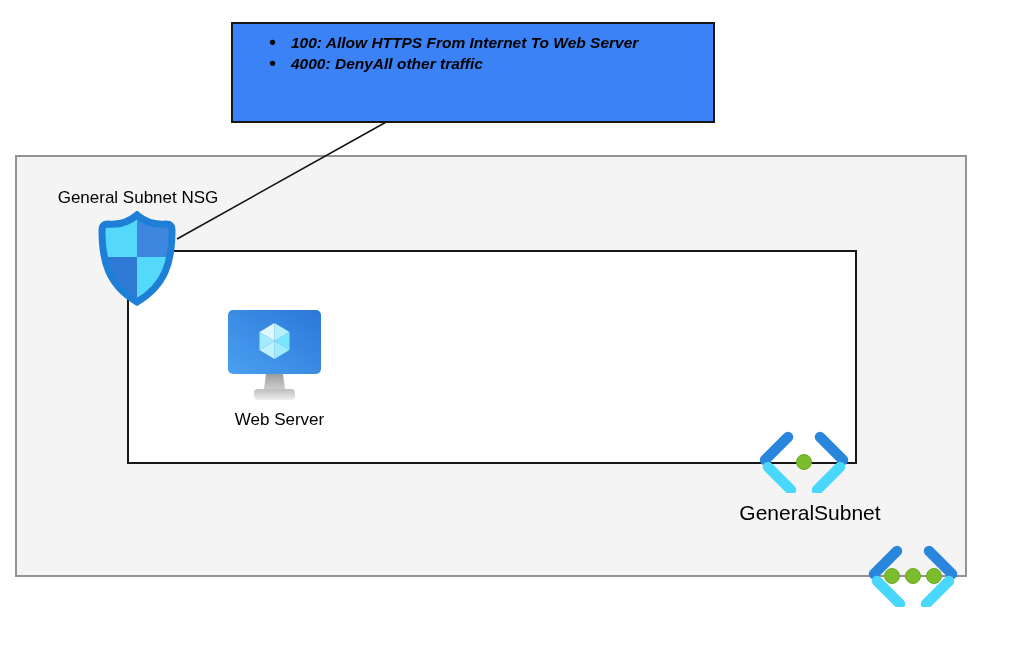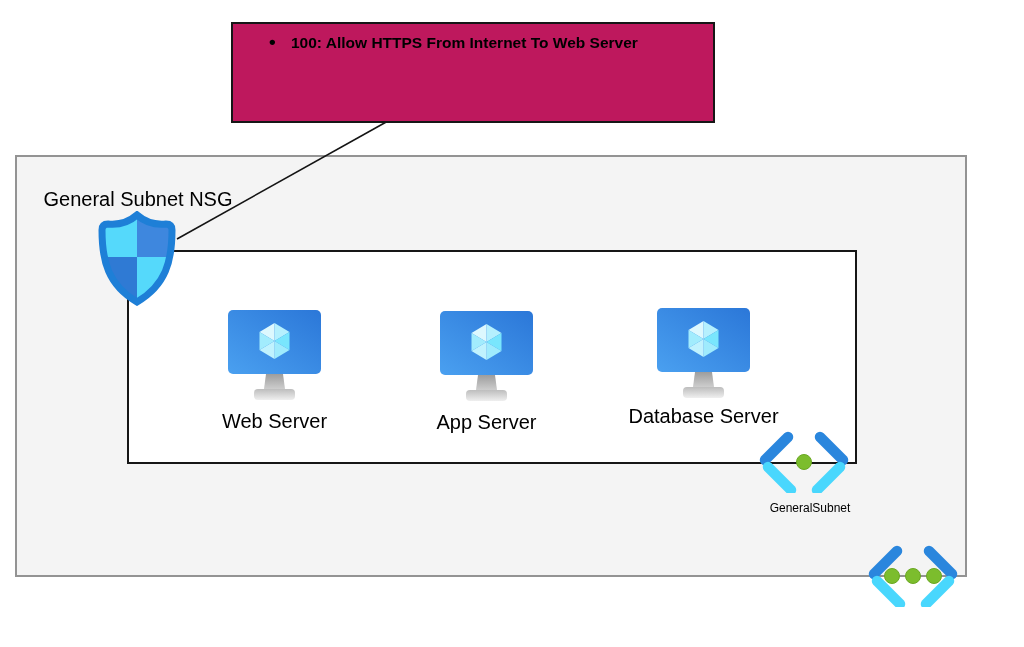--- a/index.html
+++ b/index.html
@@ -17,43 +17,44 @@
     z-index:1;
   }
   .subnet-box{
     position:absolute;left:127px;top:250px;width:726px;height:210px;
     background:var(--subnet-box-fill,#ffffff);
     border:2px solid var(--box-border,#161616);
     z-index:2;
   }
   .rules-box{
     position:absolute;left:231px;top:22px;width:480px;height:97px;
-    background:#be185d;border:2px solid var(--box-border,#161616);
+    background:#3b82f6;border:2px solid var(--box-border,#161616);
     z-index:7;
+    font-style:italic;
   }
   .rules-box ul{
     margin:0;padding:8px 0 0 36px;list-style:none;
   }
   .rules-box li{
     position:relative;padding-left:22px;
     font-size:15.5px;font-weight:bold;line-height:21px;color:#000;
     white-space:nowrap;
   }
   .rules-box li::before{
     content:"\2022";position:absolute;left:0;top:-1px;font-size:19px;
   }
   
   .overlay{
     position:absolute;left:0;top:0;width:1024px;height:647px;
     pointer-events:none;z-index:6;
   }
   
   .lbl{
     position:absolute;transform:translateX(-50%);white-space:nowrap;
-    font-size:20px;color:#000;z-index:5;
+    font-size:17px;color:#000;z-index:5;
   }
   .lbl.bold{font-weight:bold;}
   
   .shield-wrap{position:absolute;left:97px;top:211px;width:80px;height:97px;z-index:5;}
   .server{position:absolute;width:93px;height:92px;z-index:3;}
   .server .vm-svg{position:absolute;left:0;top:0;width:93px;height:92px;}
   .server .lbl{left:50%;top:100px;}
   .bracket-wrap{position:absolute;width:94px;height:62px;z-index:4;}
   .subnet-icon-pos{left:757px;top:431px;}
   .vnet-icon-pos{left:866px;top:545px;}
@@ -92,20 +93,21 @@
     </defs>
   </svg>
 
   <div class="vnet-box"></div>
 
   <div class="subnet-box"></div>
 
   <div class="rules-box">
     <ul>
       <li>100: Allow HTTPS From Internet To Web Server</li>
+      <li>4000: DenyAll other traffic</li>
     </ul>
   </div>
 
   <svg class="overlay">
     <line class="conn" x1="388" y1="121" x2="177" y2="239"></line>
   </svg>
 
   <div class="lbl" style="left:138px;top:188px;">General Subnet NSG</div>
 
   <div class="shield-wrap">
@@ -113,81 +115,49 @@
       <g clip-path="url(#shieldClip)">
         <rect class="q-cyan" x="0" y="0" width="40" height="46"></rect>
         <rect class="q-midblue" x="40" y="0" width="40" height="46"></rect>
         <rect class="q-blue" x="0" y="46" width="40" height="49"></rect>
         <rect class="q-cyan" x="40" y="46" width="40" height="49"></rect>
       </g>
       <path class="shield-outline" d="M40 4 C48 11 59 14 69 13 C73 13 75 15 75 19 C75 50 69 74 40 91 C11 74 5 50 5 19 C5 15 7 13 11 13 C21 14 32 11 40 4 Z"></path>
     </svg>
   </div>
 
-  <div class="server" style="left:228px;top:310px;">
+  <div class="server" style="left:228px;top:310px;padding-left:10px;">
     <svg class="vm-svg" viewBox="0 0 93 92">
       <rect x="0" y="0" width="93" height="64" rx="5" fill="url(#screenGrad)"></rect>
       <g>
         <polygon points="46.5,13 31.5,22 46.5,31" fill="#ddf8fe"></polygon>
         <polygon points="46.5,13 61.5,22 46.5,31" fill="#b5f0fe"></polygon>
         <polygon points="61.5,22 61.5,40 46.5,31" fill="#79e6fd"></polygon>
         <polygon points="61.5,40 46.5,49 46.5,31" fill="#9febfd"></polygon>
         <polygon points="46.5,49 31.5,40 46.5,31" fill="#c0f2fe"></polygon>
         <polygon points="31.5,40 31.5,22 46.5,31" fill="#a2ecfd"></polygon>
       </g>
       <polygon points="38,64 55,64 57,79 36,79" fill="url(#standGrad)"></polygon>
       <rect x="26" y="79" width="41" height="11" rx="4" fill="url(#baseGrad)"></rect>
     </svg>
     <div class="lbl">Web Server</div>
   </div>
 
-  <div class="server" style="left:440px;top:311px;">
-    <svg class="vm-svg" viewBox="0 0 93 92">
-      <rect x="0" y="0" width="93" height="64" rx="5" fill="url(#screenGrad)"></rect>
-      <g>
-        <polygon points="46.5,13 31.5,22 46.5,31" fill="#ddf8fe"></polygon>
-        <polygon points="46.5,13 61.5,22 46.5,31" fill="#b5f0fe"></polygon>
-        <polygon points="61.5,22 61.5,40 46.5,31" fill="#79e6fd"></polygon>
-        <polygon points="61.5,40 46.5,49 46.5,31" fill="#9febfd"></polygon>
-        <polygon points="46.5,49 31.5,40 46.5,31" fill="#c0f2fe"></polygon>
-        <polygon points="31.5,40 31.5,22 46.5,31" fill="#a2ecfd"></polygon>
-      </g>
-      <polygon points="38,64 55,64 57,79 36,79" fill="url(#standGrad)"></polygon>
-      <rect x="26" y="79" width="41" height="11" rx="4" fill="url(#baseGrad)"></rect>
-    </svg>
-    <div class="lbl">App Server</div>
-  </div>
 
-  <div class="server" style="left:657px;top:308px;">
-    <svg class="vm-svg" viewBox="0 0 93 92">
-      <rect x="0" y="0" width="93" height="64" rx="5" fill="url(#screenGrad)"></rect>
-      <g>
-        <polygon points="46.5,13 31.5,22 46.5,31" fill="#ddf8fe"></polygon>
-        <polygon points="46.5,13 61.5,22 46.5,31" fill="#b5f0fe"></polygon>
-        <polygon points="61.5,22 61.5,40 46.5,31" fill="#79e6fd"></polygon>
-        <polygon points="61.5,40 46.5,49 46.5,31" fill="#9febfd"></polygon>
-        <polygon points="46.5,49 31.5,40 46.5,31" fill="#c0f2fe"></polygon>
-        <polygon points="31.5,40 31.5,22 46.5,31" fill="#a2ecfd"></polygon>
-      </g>
-      <polygon points="38,64 55,64 57,79 36,79" fill="url(#standGrad)"></polygon>
-      <rect x="26" y="79" width="41" height="11" rx="4" fill="url(#baseGrad)"></rect>
-    </svg>
-    <div class="lbl" style="top:97px;">Database Server</div>
-  </div>
 
   <div class="bracket-wrap subnet-icon-pos">
     <svg viewBox="0 0 94 62" width="94" height="62">
       <line class="br-dark" x1="31" y1="6" x2="8" y2="29"></line>
       <line class="br-cyan" x1="11" y1="36" x2="34" y2="59"></line>
       <line class="br-dark" x1="63" y1="6" x2="86" y2="29"></line>
       <line class="br-cyan" x1="83" y1="36" x2="60" y2="59"></line>
       <circle class="dot-green" cx="47" cy="31" r="7.5"></circle>
     </svg>
   </div>
-  <div class="lbl" style="left:810px;top:501px;font-size:12px;">GeneralSubnet</div>
+  <div class="lbl" style="left:810px;top:501px;font-size:21px;">GeneralSubnet</div>
 
   <div class="bracket-wrap vnet-icon-pos">
     <svg viewBox="0 0 94 62" width="94" height="62">
       <line class="br-dark" x1="31" y1="6" x2="8" y2="29"></line>
       <line class="br-cyan" x1="11" y1="36" x2="34" y2="59"></line>
       <line class="br-dark" x1="63" y1="6" x2="86" y2="29"></line>
       <line class="br-cyan" x1="83" y1="36" x2="60" y2="59"></line>
       <circle class="dot-green" cx="26" cy="31" r="7.5"></circle>
       <circle class="dot-green" cx="47" cy="31" r="7.5"></circle>
       <circle class="dot-green" cx="68" cy="31" r="7.5"></circle>

